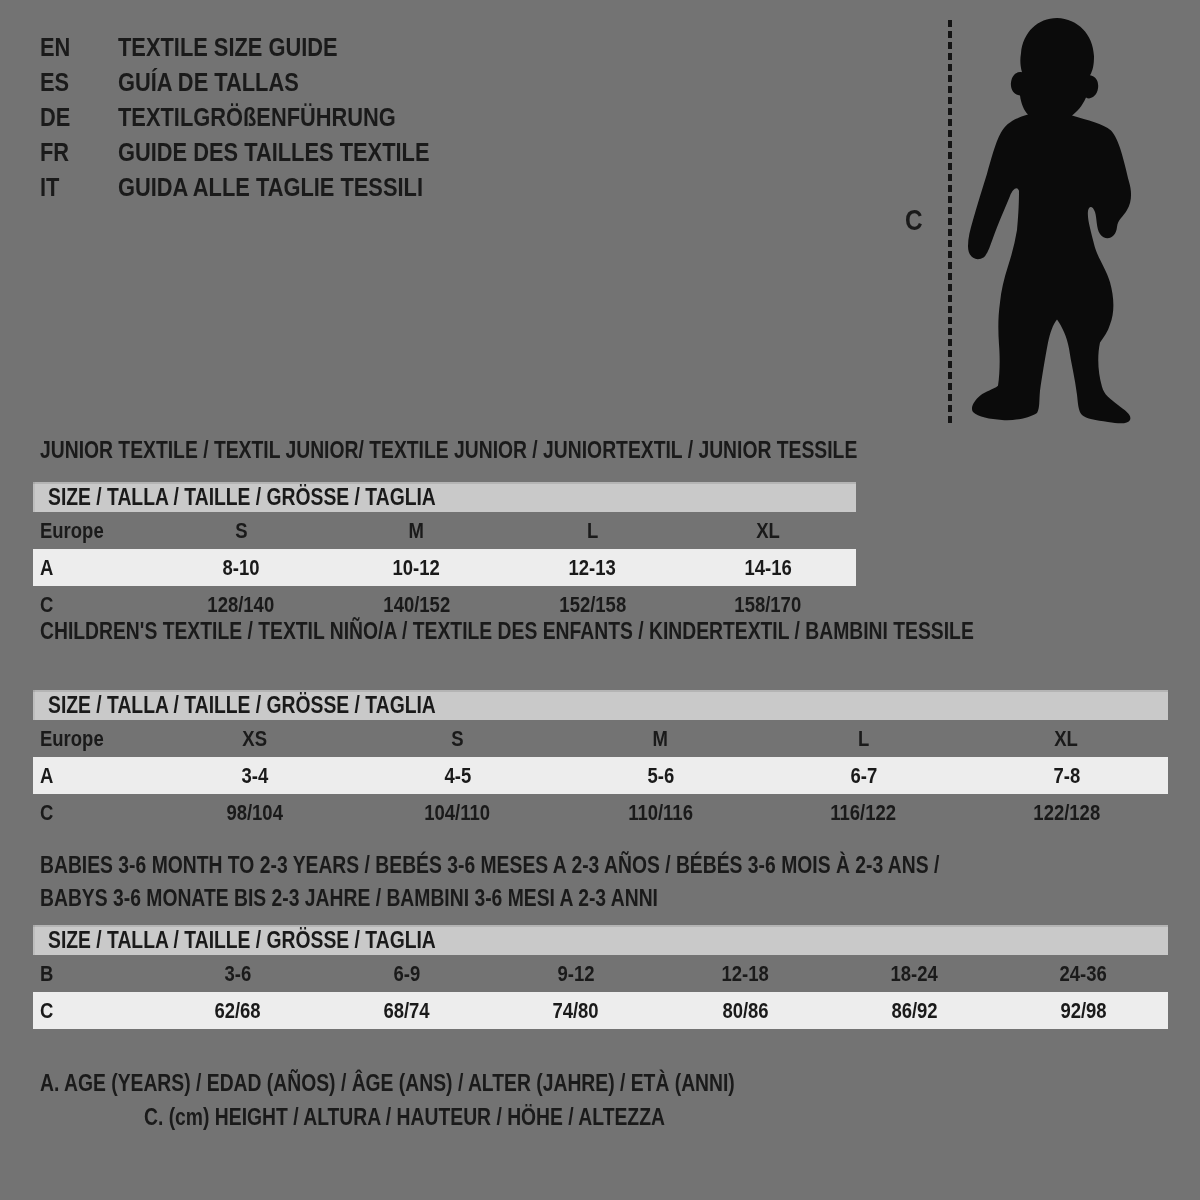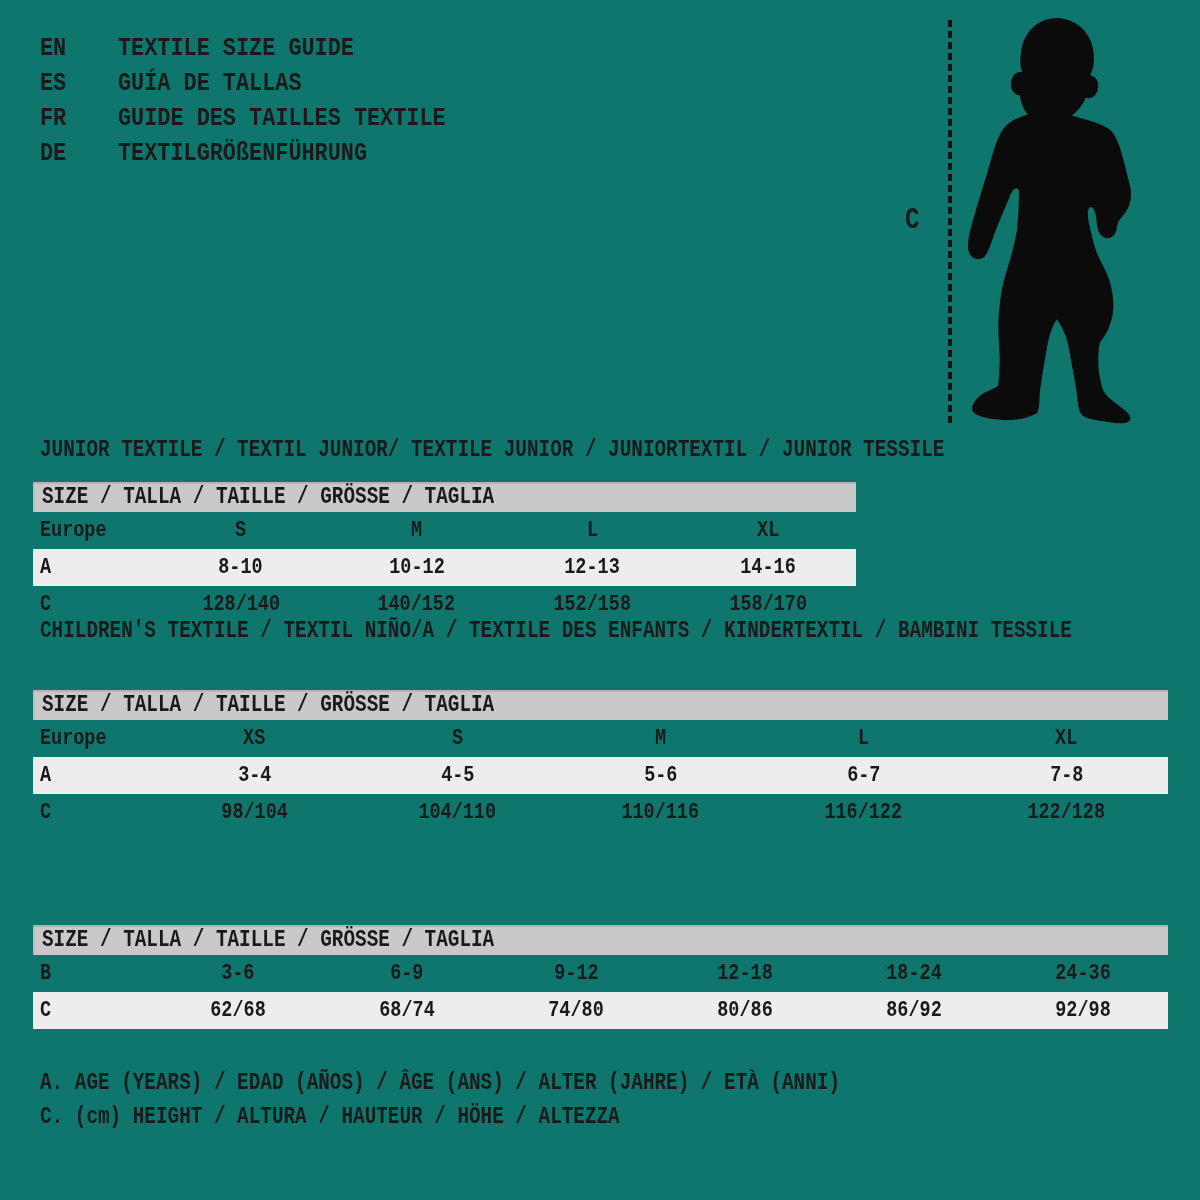--- a/index.html
+++ b/index.html
@@ -1,18 +1,18 @@
 <!DOCTYPE html>
 <html><head>
 <meta charset="utf-8">
 <style>
   html,body{margin:0;padding:0;background:#fff;}
   .page{
-    position:relative;width:1200px;height:1200px;background:#0f766e;overflow:hidden;
-    font-family:Liberation Mono, monospace;font-weight:bold;color:#1a1a1a;
+    position:relative;width:1200px;height:1200px;background:#737373;overflow:hidden;
+    font-family:Liberation Sans, sans-serif;font-weight:bold;color:#1a1a1a;
     -webkit-font-smoothing:antialiased;
   }
   
   [data-bind]{display:inline-block;transform:scaleX(0.84);transform-origin:0 50%;white-space:nowrap;}
   .val [data-bind]{transform-origin:50% 50%;}
 
   
   .langs{position:absolute;left:40px;top:30px;}
   .lang-row{display:flex;height:35px;align-items:center;font-size:26px;}
   .lang-code{width:78px;}
@@ -33,53 +33,57 @@
   .babies-title{top:849px;line-height:33px;}
   .babies-title .tline{display:block;height:33px;}
 
   
   .table{position:absolute;left:33px;}
   .junior-table{top:482px;width:823px;}
   .children-table{top:690px;width:1135px;}
   .babies-table{top:925px;width:1135px;}
   .size-bar{
     height:30px;background:#c9c9c9;display:flex;align-items:center;
-    padding-left:9px;font-size:23px;
+    padding-left:15px;font-size:23px;
     box-shadow:inset 0 2px 0 rgba(0,0,0,0.10), inset 2px 0 0 rgba(0,0,0,0.06);
   }
   .trow{display:flex;height:37px;align-items:center;font-size:22px;}
   .trow.shaded{background:#ededed;}
   .cell.label{width:120px;padding-left:7px;box-sizing:border-box;text-align:left;}
   .cell.val{flex:1;text-align:center;}
 
   
   .footnotes{position:absolute;left:40px;top:1066px;font-size:23px;}
-  .fnote{display:block;height:34px;line-height:34px;}
+  .fnote{display:block;height:34px;line-height:34px;text-align:center;}
 </style>
 </head>
 <body>
 
 <div class="page">
 
   <div class="langs">
     <div class="lang-row">
       <div class="lang-code" data-bind="header.languages.0.code">EN</div>
       <div class="lang-title" data-bind="header.languages.0.title">TEXTILE SIZE GUIDE</div>
     </div>
     <div class="lang-row">
       <div class="lang-code" data-bind="header.languages.1.code">ES</div>
       <div class="lang-title" data-bind="header.languages.1.title">GUÍA DE TALLAS</div>
     </div>
     <div class="lang-row">
+      <div class="lang-code" data-bind="header.languages.3.code">DE</div>
+      <div class="lang-title" data-bind="header.languages.3.title">TEXTILGRÖßENFÜHRUNG</div>
+    </div>
+    <div class="lang-row">
       <div class="lang-code" data-bind="header.languages.2.code">FR</div>
       <div class="lang-title" data-bind="header.languages.2.title">GUIDE DES TAILLES TEXTILE</div>
     </div>
     <div class="lang-row">
-      <div class="lang-code" data-bind="header.languages.3.code">DE</div>
-      <div class="lang-title" data-bind="header.languages.3.title">TEXTILGRÖßENFÜHRUNG</div>
+      <div class="lang-code" data-bind="header.languages.4.code">IT</div>
+      <div class="lang-title" data-bind="header.languages.4.title">GUIDA ALLE TAGLIE TESSILI</div>
     </div>
   </div>
 
   <div class="measure-label" data-bind="figure.measure_label">C</div>
   <div class="measure-line"></div>
   <svg class="toddler" viewBox="0 0 180 410" preserveAspectRatio="none" aria-hidden="true">
     <path d="M97,4 C118,5 133,20 134,42 C134,50 133,56 130,61 C136,62 139,67 138,74 C137,82 130,86 126,83 C122,92 117,97 112,101 C128,106 143,109 151,116 C159,124 164,146 169,167 C172,177 172,187 167,195 C163,202 158,204 157,212 C156,223 146,227 140,219 C136,213 137,203 135,197 C133,191 129,190 128,196 C127,204 131,216 134,229 C137,242 146,253 150,267 C154,281 155,297 150,309 C148,316 144,321 140,327 C137,341 138,357 142,371 C144,379 150,383 158,389 C166,395 172,399 170,404 C168,408 160,408 148,406 C136,404 126,403 122,399 C118,395 118,387 117,379 C115,363 111,347 109,333 C107,321 102,311 97,304 C93,309 90,317 88,327 C85,343 82,361 80,375 C79,385 80,392 77,397 C69,402 55,405 42,404 C30,403 18,401 13,396 C10,392 14,385 20,380 C26,375 33,374 38,370 C40,357 40,341 39,329 C38,315 38,301 40,287 C41,276 44,263 48,251 C52,239 55,227 57,215 C58,205 59,191 59,176 C57,171 53,174 50,181 C45,193 38,209 33,223 C30,231 28,238 24,242 C16,247 8,242 8,231 C8,223 10,215 13,205 C17,191 22,175 27,159 C31,145 35,129 41,118 C46,109 54,104 68,100 C64,96 61,89 60,81 C55,81 50,76 51,68 C52,60 57,57 62,58 C60,51 60,45 61,39 C63,18 78,4 97,4 Z"></path>
   </svg>
 
   <div class="sec-title junior-title">
@@ -138,20 +142,24 @@
     <div class="trow">
       <div class="cell label"><span data-bind="children.rows.2.label">C</span></div>
       <div class="cell val"><span data-bind="children.rows.2.values.0">98/104</span></div>
       <div class="cell val"><span data-bind="children.rows.2.values.1">104/110</span></div>
       <div class="cell val"><span data-bind="children.rows.2.values.2">110/116</span></div>
       <div class="cell val"><span data-bind="children.rows.2.values.3">116/122</span></div>
       <div class="cell val"><span data-bind="children.rows.2.values.4">122/128</span></div>
     </div>
   </div>
 
+  <div class="sec-title babies-title">
+    <span class="tline"><span data-bind="babies.title_line_1">BABIES 3-6 MONTH TO 2-3 YEARS / BEBÉS 3-6 MESES A 2-3 AÑOS / BÉBÉS 3-6 MOIS À 2-3 ANS /</span></span>
+    <span class="tline"><span data-bind="babies.title_line_2">BABYS 3-6 MONATE BIS 2-3 JAHRE / BAMBINI 3-6 MESI A 2-3 ANNI</span></span>
+  </div>
   <div class="table babies-table">
     <div class="size-bar">
       <span data-bind="size_header_label">SIZE / TALLA / TAILLE / GRÖSSE / TAGLIA</span>
     </div>
     <div class="trow">
       <div class="cell label"><span data-bind="babies.rows.0.label">B</span></div>
       <div class="cell val"><span data-bind="babies.rows.0.values.0">3-6</span></div>
       <div class="cell val"><span data-bind="babies.rows.0.values.1">6-9</span></div>
       <div class="cell val"><span data-bind="babies.rows.0.values.2">9-12</span></div>
       <div class="cell val"><span data-bind="babies.rows.0.values.3">12-18</span></div>

